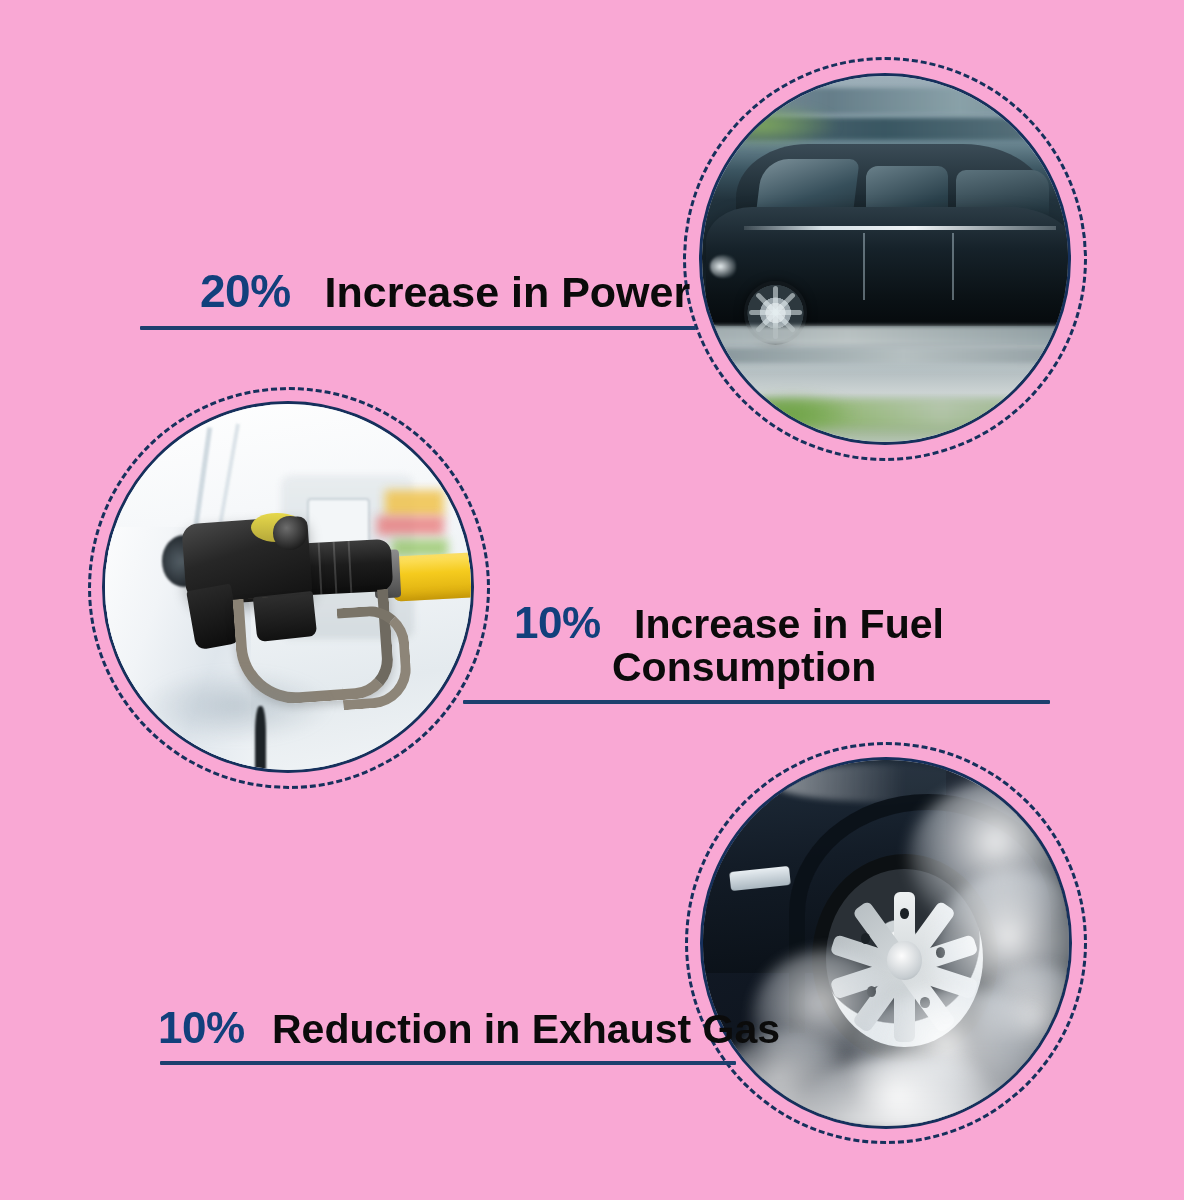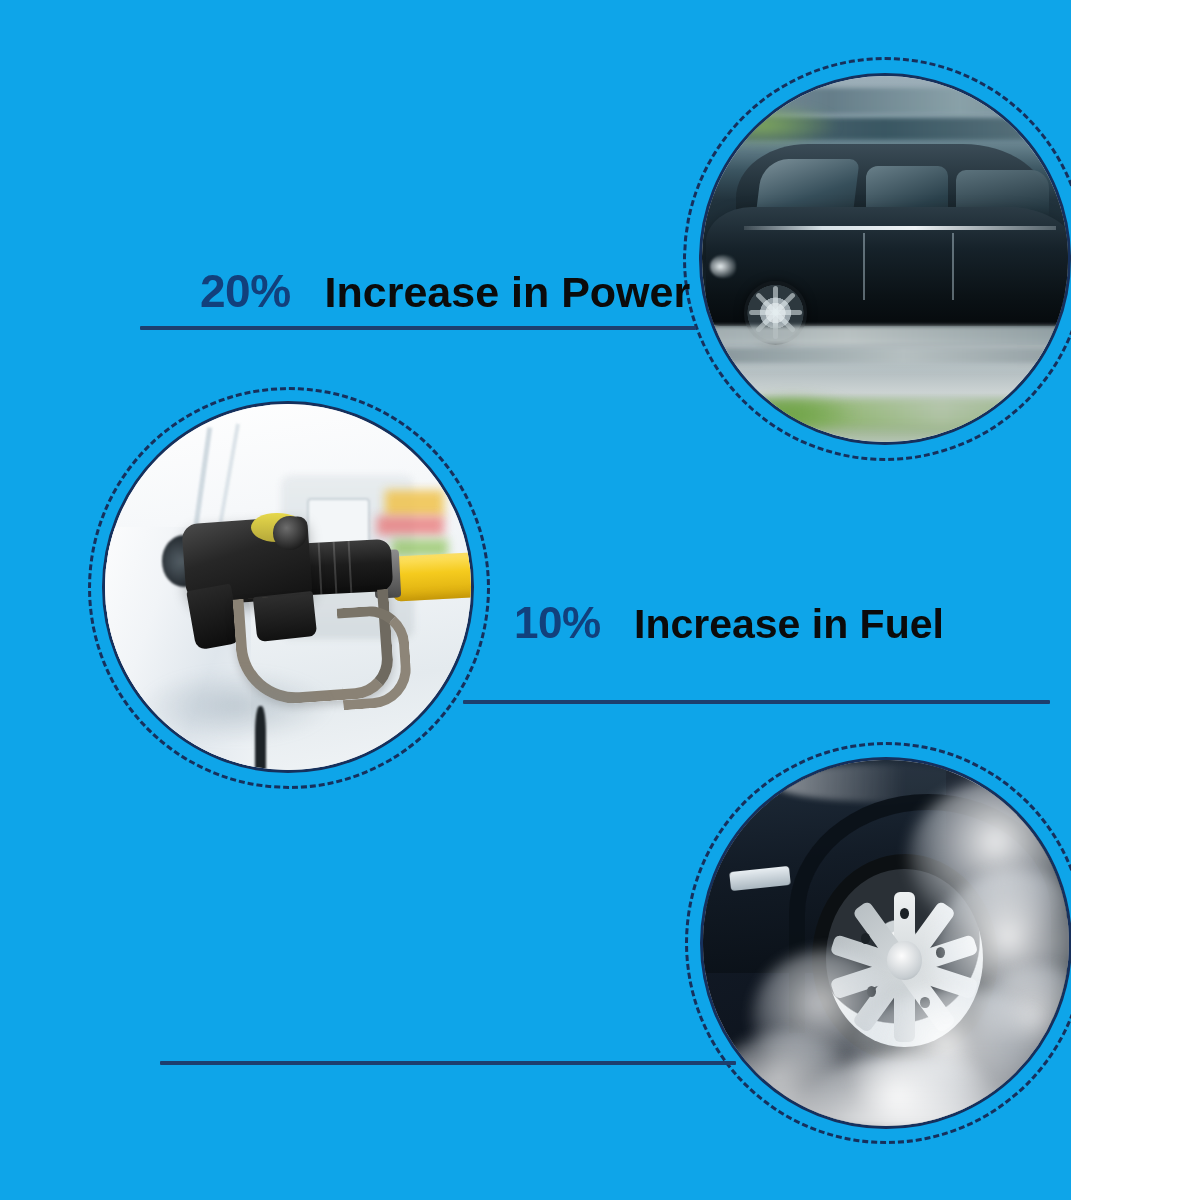--- a/index.html
+++ b/index.html
@@ -6,23 +6,23 @@
     margin: 0;
     padding: 0;
     background: #ffffff;
   }
   body {
     font-family: "Liberation Sans", sans-serif;
     -webkit-font-smoothing: antialiased;
   }
   #stage {
     position: relative;
-    width: 1071px;
+    width: 1184px;
     height: 1200px;
-    background: #0ea5e9;
+    background: #f9a8d4;
     overflow: hidden;
   }
 
   
   .panel {
     position: absolute;
   }
   .dash-ring {
     position: absolute;
     left: 0;
@@ -450,16 +450,25 @@
       <span class="pct">20%</span>
       <span class="label" style="margin-left:22px;">Increase in Power</span>
     </span>
   </div>
 
   <div class="stat" id="stat-fuel">
     <span class="stat-line">
       <span class="pct">10%</span>
       <span class="label" style="margin-left:22px;">Increase in Fuel</span>
     </span>
-  </div>
-
+    <span class="stat-line row2">
+      <span class="label">Consumption</span>
+    </span>
+  </div>
+
+  <div class="stat" id="stat-exhaust">
+    <span class="stat-line">
+      <span class="pct">10%</span>
+      <span class="label" style="margin-left:16px;">Reduction in Exhaust Gas</span>
+    </span>
+  </div>
 
 </div>
 
 </body></html>

